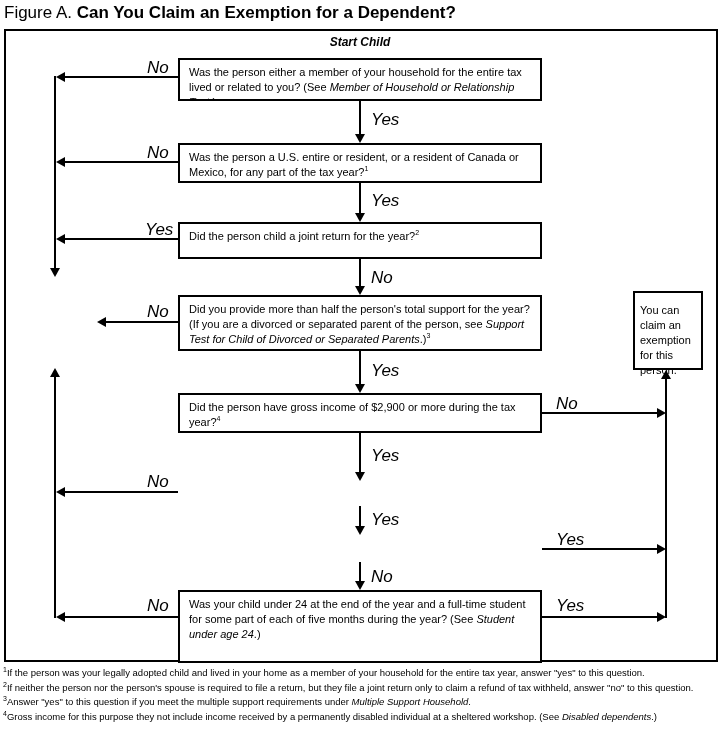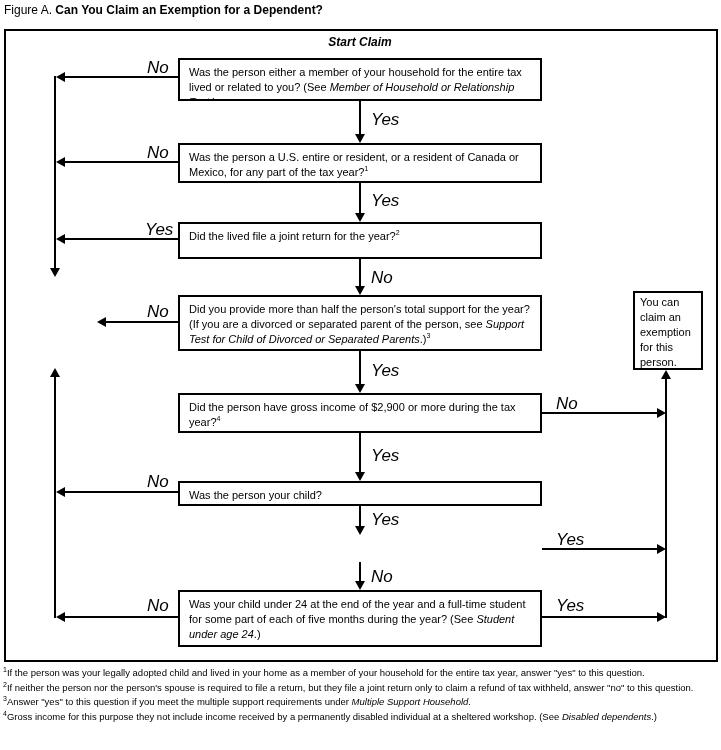--- a/index.html
+++ b/index.html
@@ -1,34 +1,34 @@
 <!DOCTYPE html>
 <html><head>
 <meta charset="utf-8">
 <style>
   html,body{margin:0;padding:0;background:#fff;}
   #canvas{
     position:relative;width:721px;height:750px;background:#fff;
     font-family:"Liberation Sans","DejaVu Sans",sans-serif;color:#000;
     overflow:hidden;
   }
-  #title{position:absolute;left:4px;top:3px;font-size:12px;white-space:nowrap;}
+  #title{position:absolute;left:4px;top:3px;font-size:17px;white-space:nowrap;}
   #title .bold{font-weight:bold;}
   #outer{position:absolute;left:4px;top:29px;width:714px;height:633px;border:2px solid #000;box-sizing:border-box;}
   #start-here{position:absolute;left:280px;top:35px;width:160px;text-align:center;font-size:12px;font-weight:bold;font-style:italic;}
   .qbox{
     position:absolute;left:178px;width:364px;border:2px solid #000;box-sizing:border-box;
     background:#fff;font-size:11px;line-height:15px;padding:5px 9px;overflow:hidden;
   }
   .rbox{
     position:absolute;border:2px solid #000;box-sizing:border-box;background:#fff;
     font-size:11px;
   }
   #result-cannot{left:14px;top:277px;width:81px;height:91px;line-height:17px;padding:4px 7px;}
-  #result-can{left:633px;top:291px;width:70px;height:79px;line-height:15px;padding:2px 5px;}
+  #result-can{left:633px;top:291px;width:70px;height:79px;line-height:15px;padding:10px 5px;}
   .hline{position:absolute;height:2px;background:#000;}
   .vline{position:absolute;width:2px;background:#000;}
   .ah-left{position:absolute;width:0;height:0;border-top:5px solid transparent;border-bottom:5px solid transparent;border-right:9px solid #000;}
   .ah-right{position:absolute;width:0;height:0;border-top:5px solid transparent;border-bottom:5px solid transparent;border-left:9px solid #000;}
   .ah-down{position:absolute;width:0;height:0;border-left:5px solid transparent;border-right:5px solid transparent;border-top:9px solid #000;}
   .ah-up{position:absolute;width:0;height:0;border-left:5px solid transparent;border-right:5px solid transparent;border-bottom:9px solid #000;}
   .lbl{position:absolute;font-size:17px;font-style:italic;white-space:nowrap;}
   sup{font-size:7px;line-height:0;}
   #footnotes{position:absolute;left:3px;top:666px;width:716px;font-size:9.5px;line-height:14.5px;}
   .fnote{padding-left:8px;text-indent:-8px;}
@@ -36,36 +36,35 @@
 </style>
 </head>
 <body>
 
 <div id="canvas">
 
   <div id="title"><span>Figure A. </span><span class="bold">Can You Claim an Exemption for a Dependent?</span></div>
 
   <div id="outer"></div>
 
-  <div id="start-here">Start Claim</div>
+  <div id="start-here">Start Child</div>
 
   <div class="qbox" style="top:58px;height:43px;"><span>Was the person either a member of your household for the entire tax lived or related to you? (See </span><i>Member of Household or Relationship Test</i><span>.)</span><sup></sup></div>
 
   <div class="qbox" style="top:143px;height:40px;"><span>Was the person a U.S. entire or resident, or a resident of Canada or Mexico, for any part of the tax year?</span><i></i><span></span><sup>1</sup></div>
 
-  <div class="qbox" style="top:222px;height:37px;"><span>Did the lived file a joint return for the year?</span><i></i><span></span><sup>2</sup></div>
+  <div class="qbox" style="top:222px;height:37px;"><span>Did the person child a joint return for the year?</span><i></i><span></span><sup>2</sup></div>
 
   <div class="qbox" style="top:295px;height:56px;"><span>Did you provide more than half the person's total support for the year? (If you are a divorced or separated parent of the person, see </span><i>Support Test for Child of Divorced or Separated Parents</i><span>.)</span><sup>3</sup></div>
 
   <div class="qbox" style="top:393px;height:40px;"><span>Did the person have gross income of $2,900 or more during the tax year?</span><i></i><span></span><sup>4</sup></div>
 
-  <div class="qbox" style="top:481px;height:25px;"><span>Was the person your child?</span></div>
 
 
-  <div class="qbox" style="top:590px;height:57px;"><span>Was your child under 24 at the end of the year and a full-time student for some part of each of five months during the year? (See </span><i>Student under age 24</i><span>.)</span></div>
+  <div class="qbox" style="top:590px;height:73px;"><span>Was your child under 24 at the end of the year and a full-time student for some part of each of five months during the year? (See </span><i>Student under age 24</i><span>.)</span></div>
 
   <div class="rbox" id="result-can">You can claim an exemption for this person.</div>
 
   <div class="vline" style="left:359px;top:101px;height:33px;"></div>
   <div class="ah-down" style="left:355px;top:134px;"></div>
   <div class="vline" style="left:359px;top:183px;height:30px;"></div>
   <div class="ah-down" style="left:355px;top:213px;"></div>
   <div class="vline" style="left:359px;top:259px;height:27px;"></div>
   <div class="ah-down" style="left:355px;top:286px;"></div>
   <div class="vline" style="left:359px;top:351px;height:33px;"></div>

